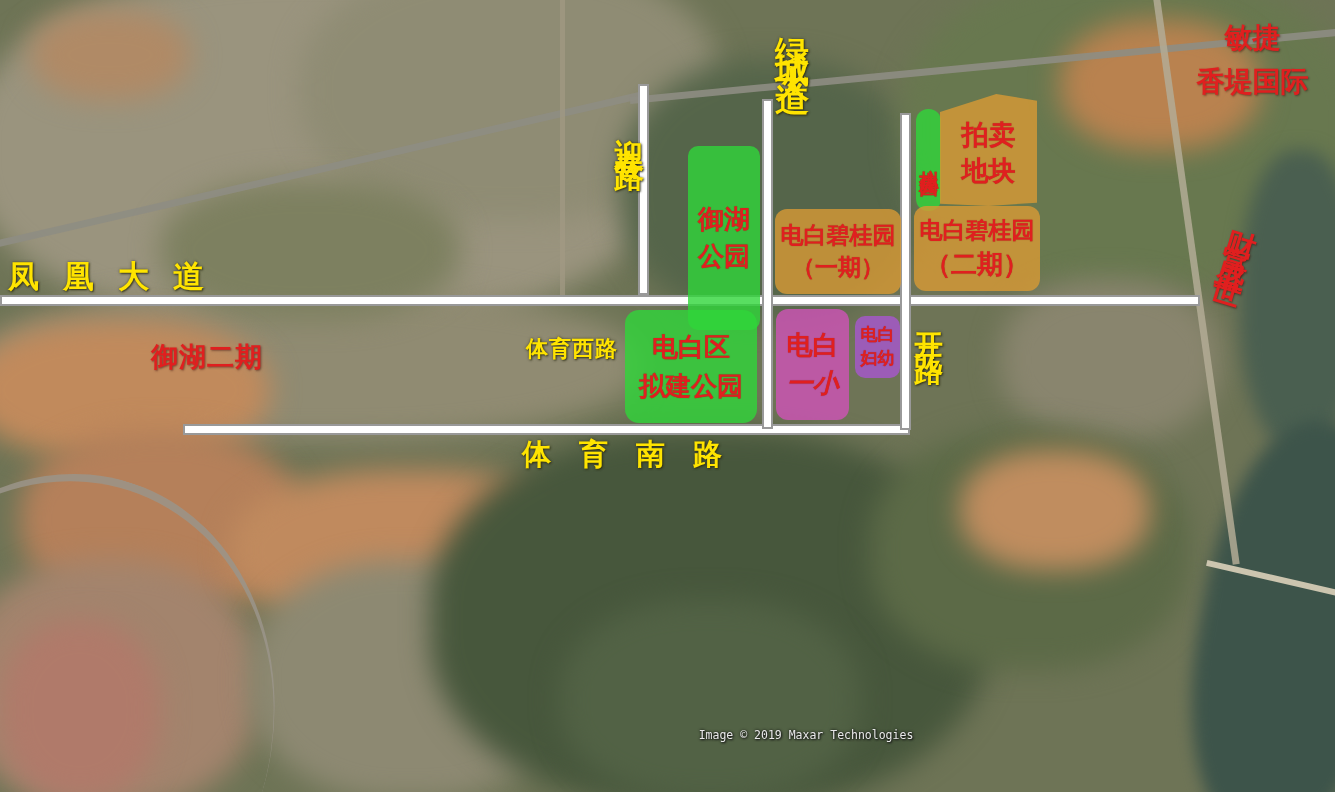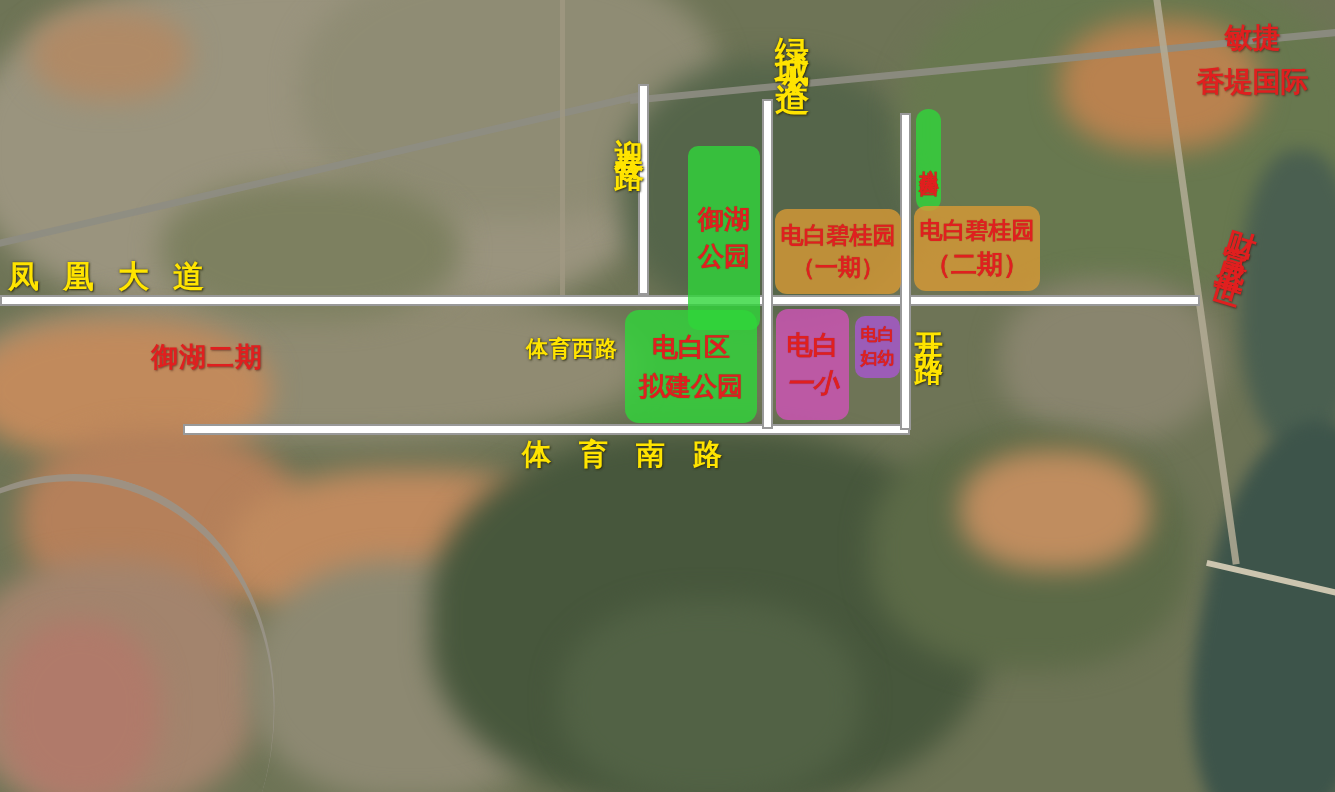--- a/index.html
+++ b/index.html
@@ -88,20 +88,24 @@
 
   <div class="parcel" style="--pc:var(--parcel-green);left:688px;top:146px;width:72px;height:184px;border-radius:10px;">
     <div class="ln" style="font-size:26px;">御湖</div>
     <div class="ln" style="font-size:26px;margin-top:6px;">公园</div>
   </div>
 
   <div class="parcel" style="--pc:var(--parcel-green);left:916px;top:109px;width:25px;height:102px;border-radius:12px;">
     <div class="ln vert" style="font-size:19px;letter-spacing:3px;">拟建公园</div>
   </div>
 
+  <div class="parcel" style="--pc:var(--parcel-orange);left:940px;top:94px;width:97px;height:112px;clip-path:polygon(0 16%,58% 0,100% 6%,100% 97%,50% 100%,0 98%);">
+    <div class="ln" style="font-size:27px;margin-top:8px;">拍卖</div>
+    <div class="ln" style="font-size:27px;margin-top:4px;">地块</div>
+  </div>
 
   <div class="parcel" style="--pc:var(--parcel-orange);left:775px;top:209px;width:126px;height:85px;border-radius:12px;">
     <div class="ln" style="font-size:23px;">电白碧桂园</div>
     <div class="ln" style="font-size:23px;margin-top:5px;">（一期）</div>
   </div>
 
   <div class="parcel" style="--pc:var(--parcel-orange);left:914px;top:206px;width:126px;height:85px;border-radius:12px;">
     <div class="ln" style="font-size:23px;">电白碧桂园</div>
     <div class="ln" style="font-size:26px;margin-top:5px;">（二期）</div>
   </div>
@@ -129,15 +133,16 @@
   <div class="lbl yellow" style="left:522px;top:439px;font-size:29px;letter-spacing:28px;">体育南路</div>
 
   <div class="lbl red" style="left:151px;top:343px;font-size:27px;letter-spacing:1px;">御湖二期</div>
   <div class="lbl red" style="left:1190px;top:23px;width:125px;text-align:center;font-size:28px;">
     <div>敏捷</div>
     <div style="margin-top:13px;">香堤国际</div>
   </div>
   <div class="lbl red vert" style="left:1227px;top:206px;font-size:30px;letter-spacing:16px;transform:rotate(17deg);">财富盛世</div>
 
   <div class="attr">
+    <div>Image © 2019 Maxar Technologies</div>
   </div>
 
 </div>
 
 </body></html>

